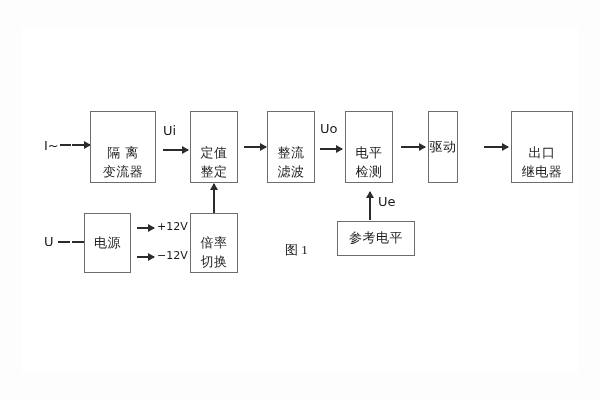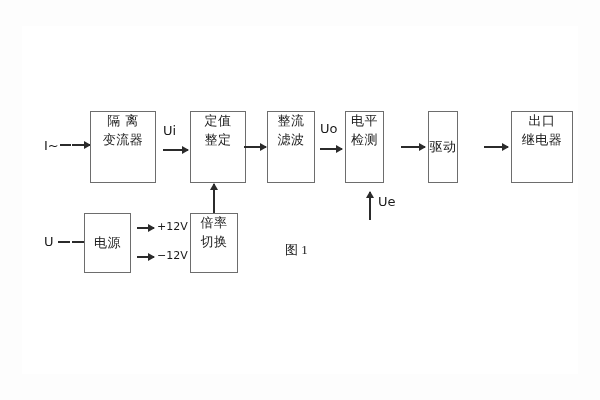--- a/index.html
+++ b/index.html
@@ -26,21 +26,21 @@
 
   
   .box {
     position: absolute;
     box-sizing: border-box;
     border: 1px solid #6d6d6d;
     background: #ffffff;
     display: flex;
     flex-direction: column;
     align-items: center;
-    justify-content: flex-start;
+    justify-content: flex-end;
     color: #1a1a1a;
     font-size: 13px;
     line-height: 1.45;
     letter-spacing: 0.5px;
   }
   .box .ln { white-space: nowrap; }
   .box.single { justify-content: center; }
 
   
   .lbl {
@@ -103,36 +103,36 @@
   <div class="harrow" style="left:72px; top:144px; width:18px;"></div>
 
   <div class="box" style="left:90px; top:111px; width:66px; height:72px;">
     <span class="ln">隔 离</span>
     <span class="ln">变流器</span>
   </div>
 
   <div class="lbl" style="left:163px; top:124px;">Ui</div>
   <div class="harrow" style="left:163px; top:149px; width:25px;"></div>
 
-  <div class="box" style="left:190px; top:111px; width:56px; height:72px;">
+  <div class="box" style="left:190px; top:111px; width:48px; height:72px;">
     <span class="ln">定值</span>
     <span class="ln">整定</span>
   </div>
 
   <div class="harrow" style="left:244px; top:146px; width:22px;"></div>
 
   <div class="box" style="left:267px; top:111px; width:48px; height:72px;">
     <span class="ln">整流</span>
     <span class="ln">滤波</span>
   </div>
 
   <div class="lbl" style="left:320px; top:122px;">Uo</div>
   <div class="harrow" style="left:320px; top:148px; width:22px;"></div>
 
-  <div class="box" style="left:345px; top:111px; width:39px; height:72px;">
+  <div class="box" style="left:345px; top:111px; width:48px; height:72px;">
     <span class="ln">电平</span>
     <span class="ln">检测</span>
   </div>
 
   <div class="harrow" style="left:401px; top:146px; width:24px;"></div>
 
   <div class="box single" style="left:428px; top:111px; width:30px; height:72px;">
     <span class="ln">驱动</span>
   </div>
 
@@ -160,15 +160,18 @@
   <div class="box" style="left:190px; top:213px; width:48px; height:60px;">
     <span class="ln">倍率</span>
     <span class="ln">切换</span>
   </div>
 
   <div class="varrow" style="left:213px; top:184px; height:29px;"></div>
 
   <div class="varrow" style="left:369px; top:192px; height:28px;"></div>
   <div class="lbl" style="left:378px; top:195px;">Ue</div>
 
+  <div class="box single" style="left:337px; top:221px; width:78px; height:35px;">
+    <span class="ln">参考电平</span>
+  </div>
 
   <div class="lbl" style="left:285px; top:243px;font-family:Liberation Serif, serif;">图 1</div>
 </div>
 
 </body></html>

